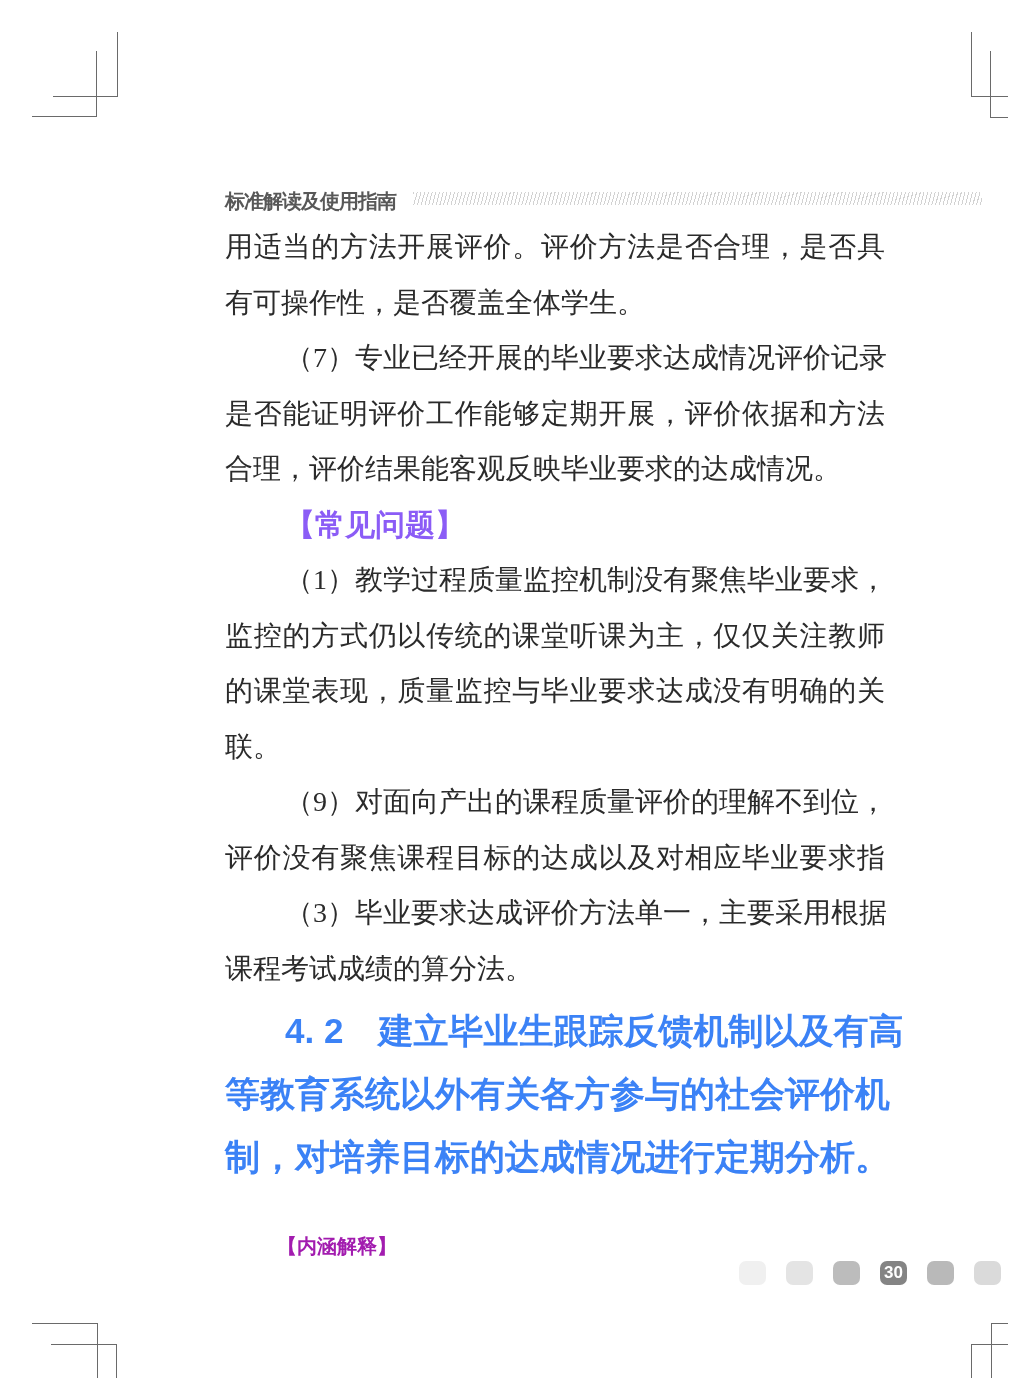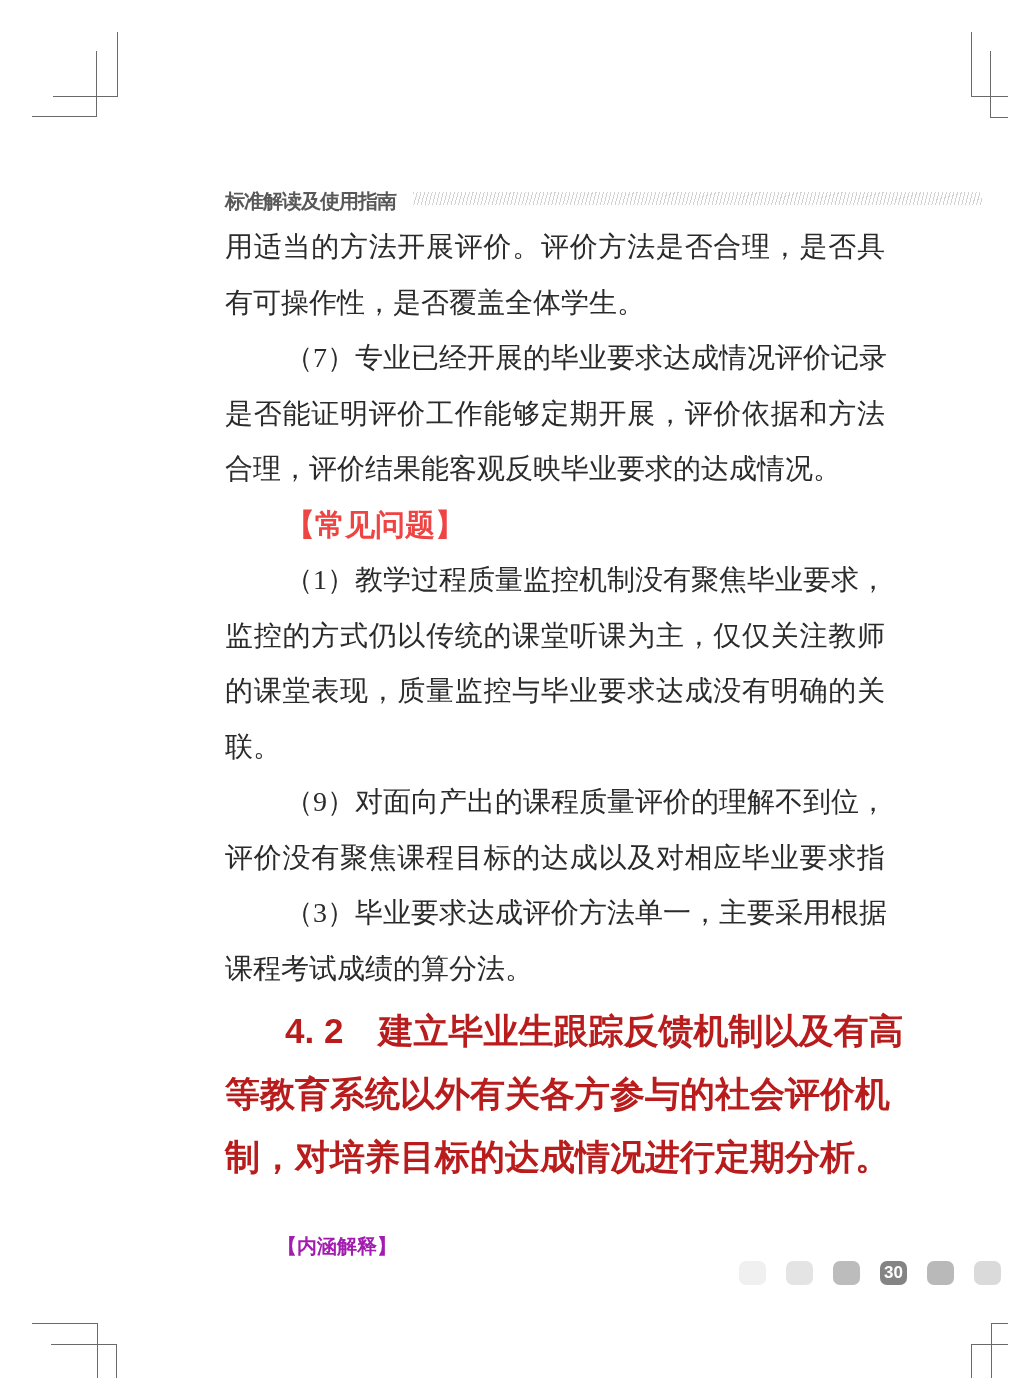--- a/index.html
+++ b/index.html
@@ -65,32 +65,32 @@
     text-align-last: justify;
     white-space: nowrap;
   }
   .ln.end { text-align: center; text-align-last: left; }
   .ln.ind { text-indent: 60px; }
   .ln.tight { letter-spacing: -1.1px; }
   .ln.lbl {
     font-family: "Liberation Sans", sans-serif;
     font-weight: bold;
     font-size: 30px;
-    color: #ef4444;
+    color: #8b5cf6;
     text-align: left; text-align-last: left;
   }
 
   
   .sec-heading {
     position: absolute;
     left: 185px; top: 963px;
     width: 676px;
     font-weight: bold;
     font-size: 35px;
-    color: #b91c1c;
+    color: #3b82f6;
   }
   .hln {
     line-height: 55px;
     text-align: justify;
     text-align-last: justify;
     white-space: nowrap;
   }
   .hln.end { text-align: left; text-align-last: left; }
   .hln.ind { text-indent: 60px; }
 

